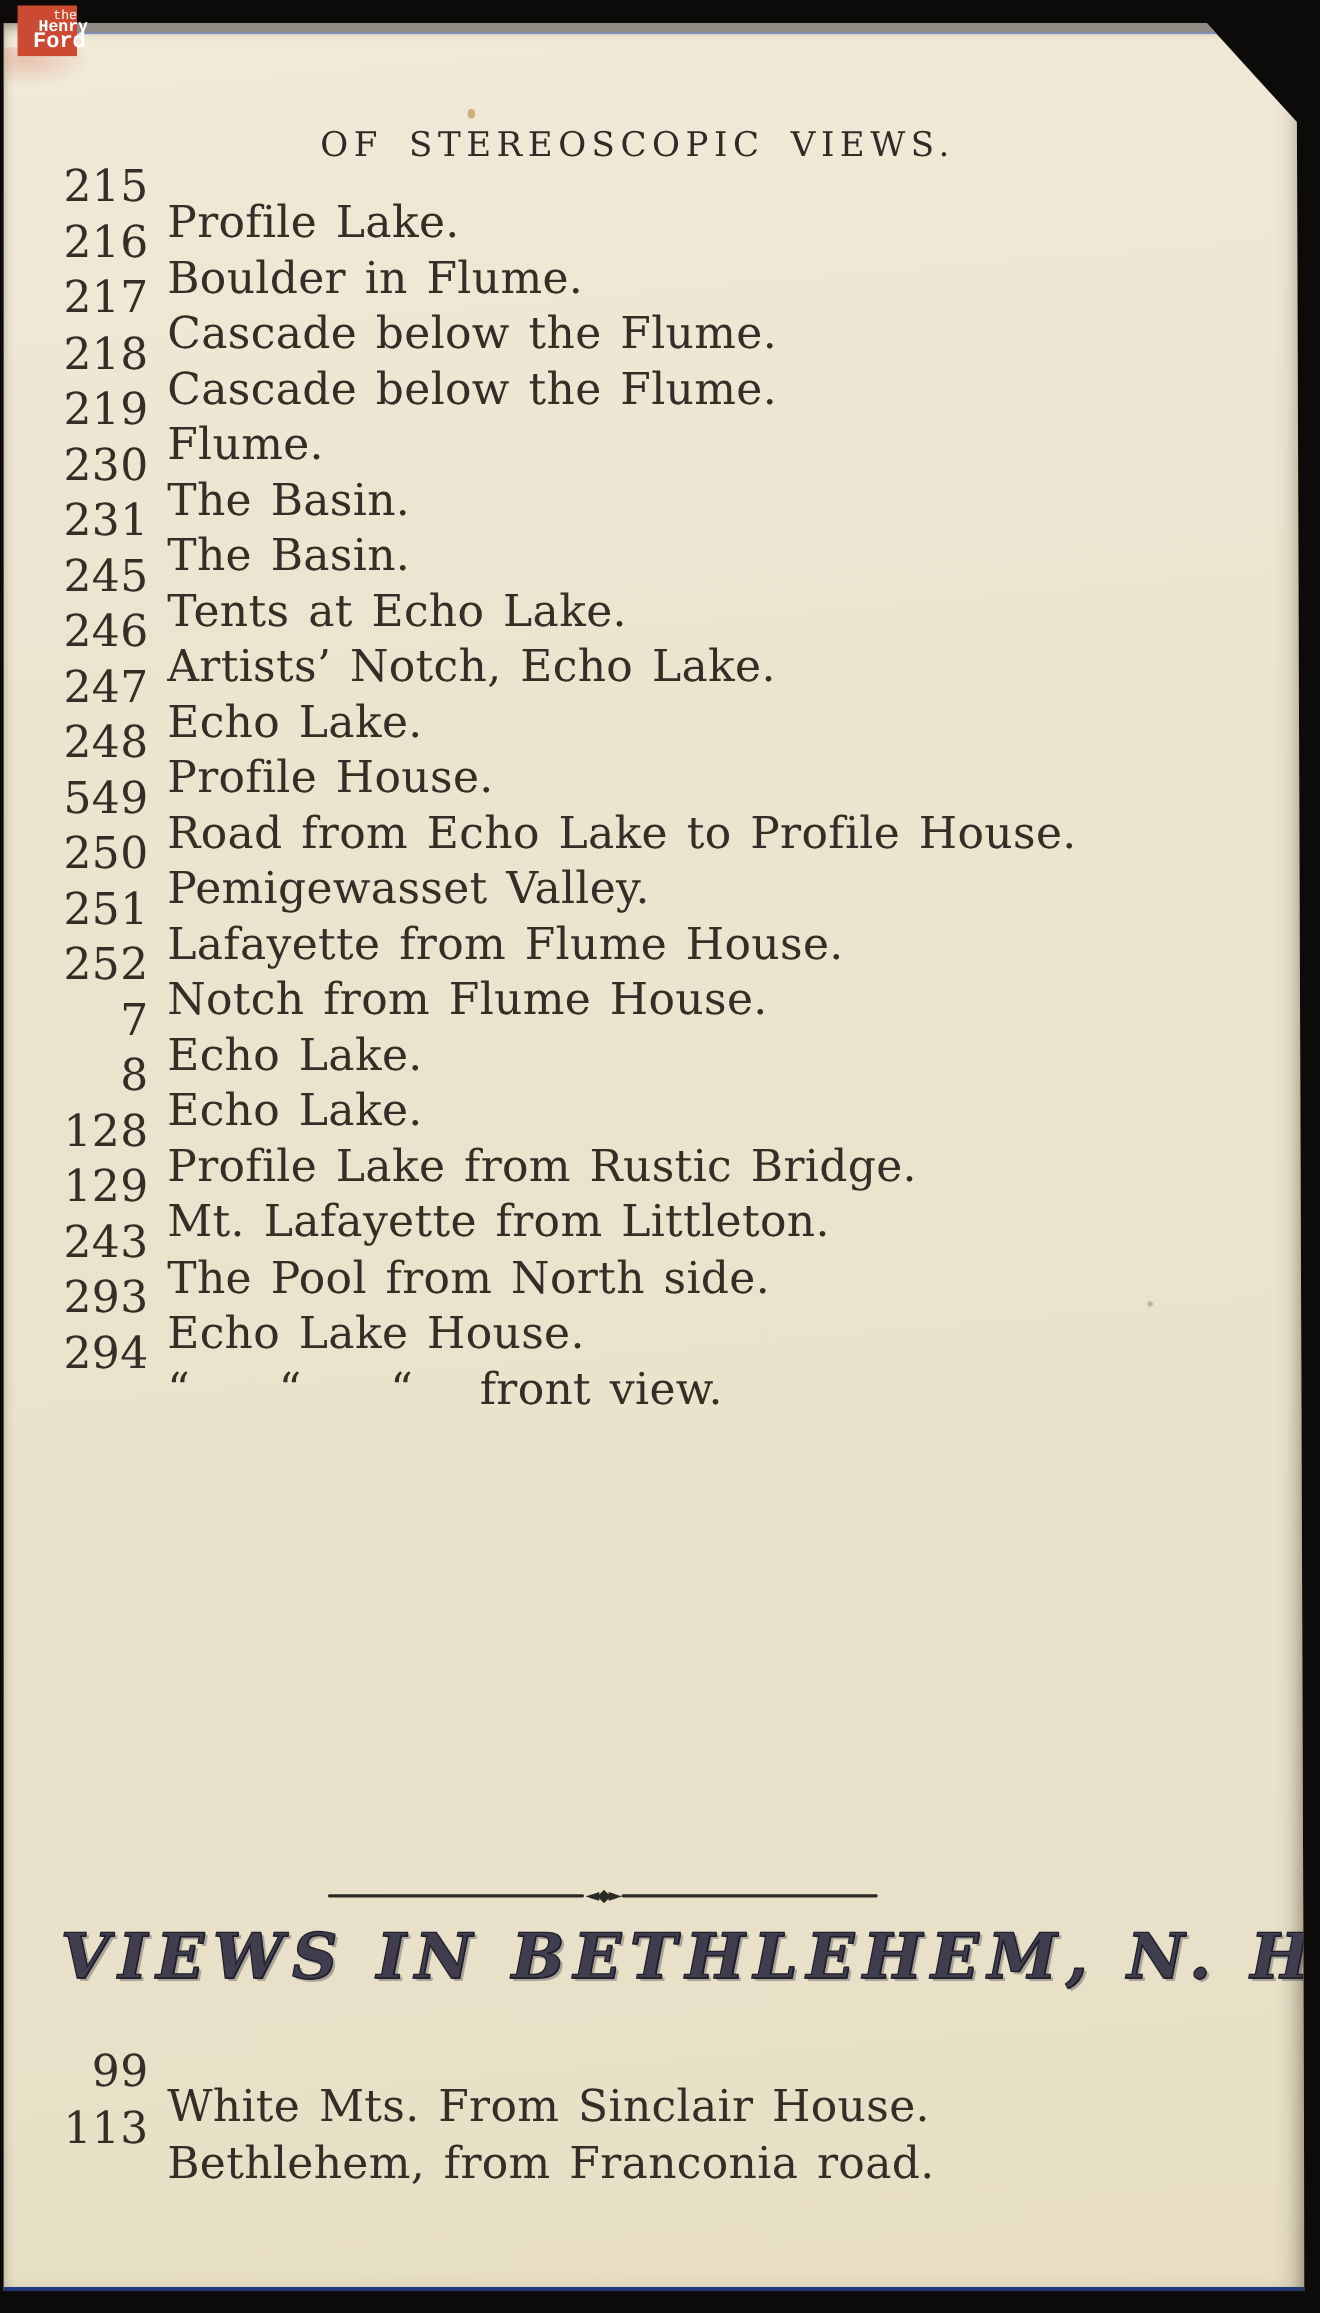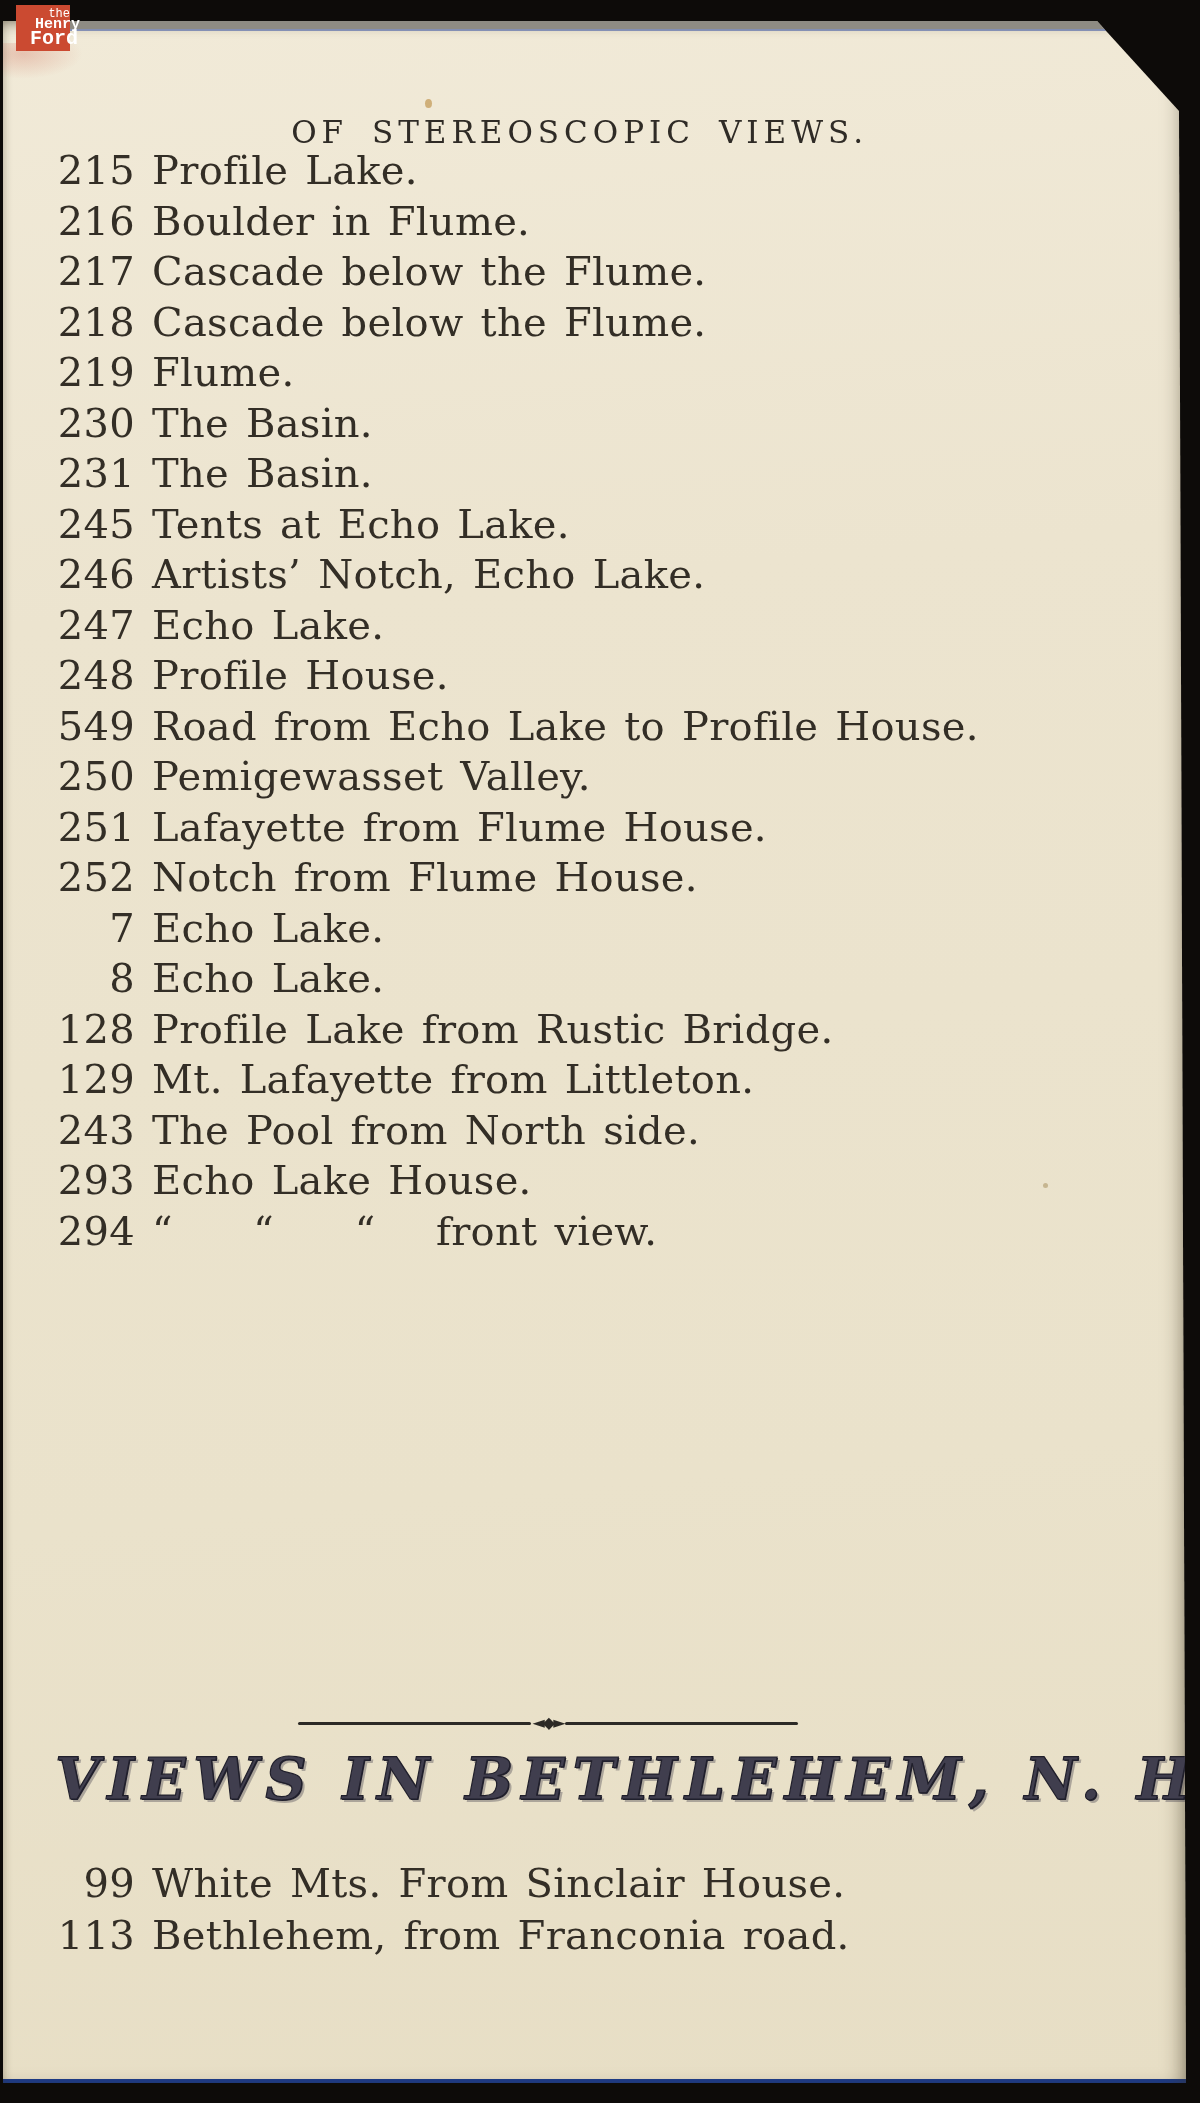--- a/index.html
+++ b/index.html
@@ -50,21 +50,21 @@
     font-size:31px;letter-spacing:5px;word-spacing:9px;color:#2f2b26;
   }
 
   
   .list{position:absolute;left:28px;top:124px;width:1140px;}
   .row{
     display:flex;height:50.5px;line-height:50.5px;white-space:nowrap;
     font-size:40px;color:#332e26;letter-spacing:.3px;word-spacing:4px;
   }
   .row .num{flex:none;width:104px;text-align:right;}
-  .row .label{flex:none;margin-left:17px;}
+  .row .label{flex:none;margin-left:17px;margin-top:32px;}
 
   
   .divider{
     position:absolute;left:295px;top:1694px;width:500px;
     display:flex;align-items:center;color:#2c2a26;
   }
   .divider .line{flex:1;height:3px;background:#2c2a26;border-radius:2px;}
   .divider .orn{
     flex:none;font-family:"DejaVu Sans",sans-serif;font-size:16px;line-height:1;
     margin:0 2px;letter-spacing:-2px;

